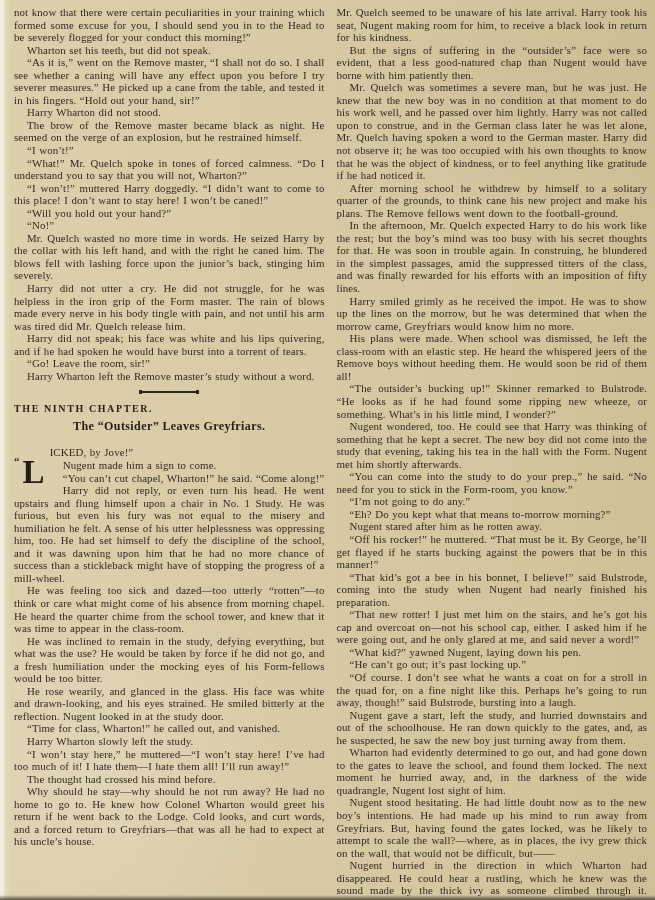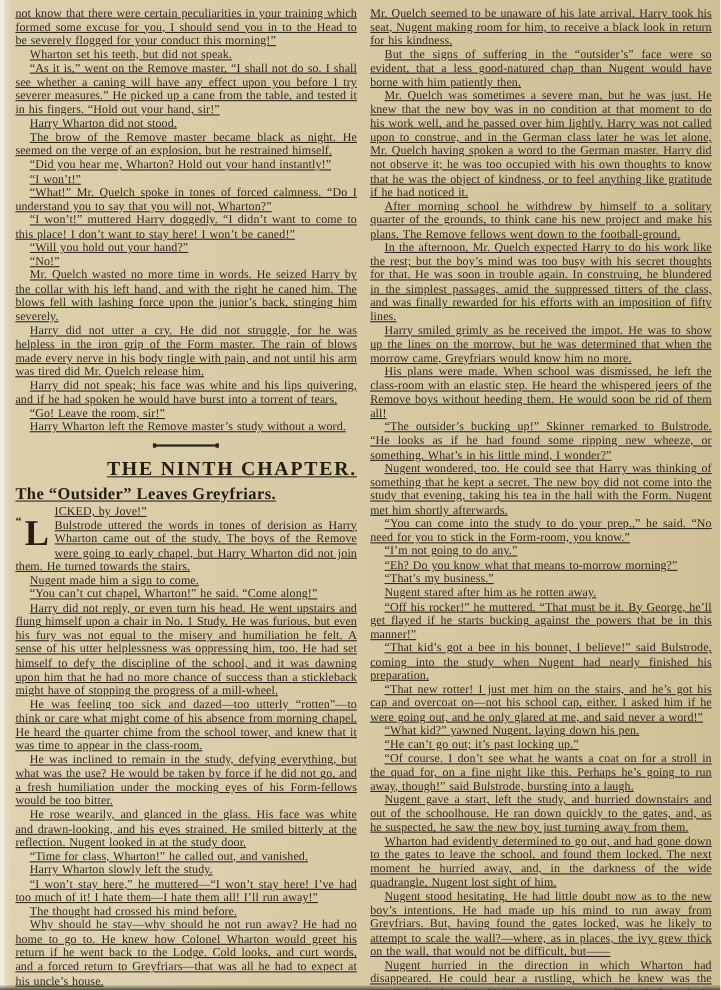--- a/index.html
+++ b/index.html
@@ -20,21 +20,21 @@
       linear-gradient(90deg, #efe9d9 0px, #e7ddc2 4px, #dccfab 11px, #d8caa5 45%, #d3c49c 85%, #cfbf96 100%);
   }
   .page::before { 
     content: ""; position: absolute; left: 0; top: 0; bottom: 0; width: 4px;
     background: #f2eee1; opacity: .9; pointer-events: none;
   }
   .page::after { 
     content: ""; position: absolute; left: 0; right: 0; bottom: 0; height: 5px;
     background: linear-gradient(180deg, rgba(46,41,32,0), rgba(46,41,32,.75)); pointer-events: none;
   }
-  .columns { display: flex; gap: 12px; height: 100%; text-decoration: underline; }
+  .columns { display: flex; gap: 12px; height: 100%; }
   .col { width: 311px; }
   .para {
     margin: 0;
     font-size: 10.9px;
     line-height: 12.55px;
     text-align: justify;
     text-indent: 1.2em;
     letter-spacing: .1px;
     word-spacing: .06em;
   }
@@ -42,26 +42,26 @@
   .divider {
     width: 58px; height: 2px; margin: 9px auto 10px auto;
     background: #2a251c; position: relative;
   }
   .divider::before, .divider::after {
     content: ""; position: absolute; top: -1px; width: 3px; height: 4px; background: #2a251c;
   }
   .divider::before { left: -1px; } .divider::after { right: -1px; }
   .chapter-title {
     margin: 0 0 5px 0;
-    font-size: 18px; font-weight: bold; text-align: right;
+    font-size: 10px; font-weight: bold; text-align: left;
     letter-spacing: 1.6px; color: #231e15;
   }
   .chapter-subtitle {
-    margin: 0 0 0 0;
-    font-size: 15px; font-weight: bold; 
+    margin: 0 0 12px 0;
+    font-size: 12px; font-weight: bold; text-align: center;
     letter-spacing: .4px; color: #231e15;
   }
   .opening { text-indent: 0; }
   .dropcap {
     float: left;
     font-weight: bold; color: #241f16;
     font-size: 33px; line-height: 26px;
     padding: 2px 5px 0 0;
   }
   .dc-quote {
@@ -75,41 +75,39 @@
 <div class="page">
   <div class="columns">
 
     <div class="col">
       <div>
           <p class="para no-indent">not know that there were certain peculiarities in your training which formed some excuse for you, I should send you in to the Head to be severely flogged for your conduct this morning!”</p>
           <p class="para">Wharton set his teeth, but did not speak.</p>
           <p class="para">“As it is,” went on the Remove master, “I shall not do so.  I shall see whether a caning will have any effect upon you before I try severer measures.”  He picked up a cane from the table, and tested it in his fingers.  “Hold out your hand, sir!”</p>
           <p class="para">Harry Wharton did not stood.</p>
           <p class="para">The brow of the Remove master became black as night. He seemed on the verge of an explosion, but he restrained himself.</p>
-          <p class="para">“Did you hear me, Wharton?  Hold out your hand instantly!”</p>
           <p class="para">“I won’t!”</p>
           <p class="para">“What!”  Mr. Quelch spoke in tones of forced calmness. “Do I understand you to say that you will not, Wharton?”</p>
           <p class="para">“I won’t!” muttered Harry doggedly.  “I didn’t want to come to this place!  I don’t want to stay here!  I won’t be caned!”</p>
           <p class="para">“Will you hold out your hand?”</p>
           <p class="para">“No!”</p>
           <p class="para">Mr. Quelch wasted no more time in words.  He seized Harry by the collar with his left hand, and with the right he caned him.  The blows fell with lashing force upon the junior’s back, stinging him severely.</p>
           <p class="para">Harry did not utter a cry.  He did not struggle, for he was helpless in the iron grip of the Form master.  The rain of blows made every nerve in his body tingle with pain, and not until his arm was tired did Mr. Quelch release him.</p>
           <p class="para">Harry did not speak; his face was white and his lips quivering, and if he had spoken he would have burst into a torrent of tears.</p>
           <p class="para">“Go!  Leave the room, sir!”</p>
           <p class="para">Harry Wharton left the Remove master’s study without a word.</p>
         </div>
 
       <div class="divider"></div>
 
       <h2 class="chapter-title">THE NINTH CHAPTER.</h2>
       <h3 class="chapter-subtitle">The “Outsider” Leaves Greyfriars.</h3>
 
       <p class="para opening">
         <span class="dropcap"><span class="dc-quote">“</span><span>L</span></span><span>ICKED, by Jove!”</span><br>
-        <span>Bulstrode uttered the words in tones of derision as Harry Wharton came out of the study.  The boys of the Remove were going to early chapel, but Harry Wharton did not join them.  He turned towards the stairs.</span>
       </p>
 
       <div>
           <p class="para">Nugent made him a sign to come.</p>
           <p class="para">“You can’t cut chapel, Wharton!” he said.  “Come along!”</p>
           <p class="para">Harry did not reply, or even turn his head.  He went upstairs and flung himself upon a chair in No. 1 Study.  He was furious, but even his fury was not equal to the misery and humiliation he felt.  A sense of his utter helplessness was oppressing him, too.  He had set himself to defy the discipline of the school, and it was dawning upon him that he had no more chance of success than a stickleback might have of stopping the progress of a mill-wheel.</p>
           <p class="para">He was feeling too sick and dazed—too utterly “rotten”—to think or care what might come of his absence from morning chapel.  He heard the quarter chime from the school tower, and knew that it was time to appear in the class-room.</p>
           <p class="para">He was inclined to remain in the study, defying everything, but what was the use?  He would be taken by force if he did not go, and a fresh humiliation under the mocking eyes of his Form-fellows would be too bitter.</p>
           <p class="para">He rose wearily, and glanced in the glass.  His face was white and drawn-looking, and his eyes strained.  He smiled bitterly at the reflection.  Nugent looked in at the study door.</p>
           <p class="para">“Time for class, Wharton!” he called out, and vanished.</p>
@@ -126,22 +124,21 @@
           <p class="para">But the signs of suffering in the “outsider’s” face were so evident, that a less good-natured chap than Nugent would have borne with him patiently then.</p>
           <p class="para">Mr. Quelch was sometimes a severe man, but he was just. He knew that the new boy was in no condition at that moment to do his work well, and he passed over him lightly. Harry was not called upon to construe, and in the German class later he was let alone, Mr. Quelch having spoken a word to the German master.  Harry did not observe it; he was too occupied with his own thoughts to know that he was the object of kindness, or to feel anything like gratitude if he had noticed it.</p>
           <p class="para">After morning school he withdrew by himself to a solitary quarter of the grounds, to think cane his new project and make his plans.  The Remove fellows went down to the football-ground.</p>
           <p class="para">In the afternoon, Mr. Quelch expected Harry to do his work like the rest; but the boy’s mind was too busy with his secret thoughts for that.  He was soon in trouble again.  In construing, he blundered in the simplest passages, amid the suppressed titters of the class, and was finally rewarded for his efforts with an imposition of fifty lines.</p>
           <p class="para">Harry smiled grimly as he received the impot.  He was to show up the lines on the morrow, but he was determined that when the morrow came, Greyfriars would know him no more.</p>
           <p class="para">His plans were made.  When school was dismissed, he left the class-room with an elastic step.  He heard the whispered jeers of the Remove boys without heeding them.  He would soon be rid of them all!</p>
           <p class="para">“The outsider’s bucking up!”  Skinner remarked to Bulstrode.  “He looks as if he had found some ripping new wheeze, or something.  What’s in his little mind, I wonder?”</p>
           <p class="para">Nugent wondered, too.  He could see that Harry was thinking of something that he kept a secret.  The new boy did not come into the study that evening, taking his tea in the hall with the Form.  Nugent met him shortly afterwards.</p>
           <p class="para">“You can come into the study to do your prep.,” he said. “No need for you to stick in the Form-room, you know.”</p>
           <p class="para">“I’m not going to do any.”</p>
-          <p class="para">“Eh?  Do you know what that means to-morrow morning?”</p>
-          <p class="para">“That’s my business.”</p>
+          <p class="para">“Eh?  Do you kept what that means to-morrow morning?”</p>
           <p class="para">Nugent stared after him as he rotten away.</p>
           <p class="para">“Off his rocker!” he muttered.  “That must be it.  By George, he’ll get flayed if he starts bucking against the powers that be in this manner!”</p>
           <p class="para">“That kid’s got a bee in his bonnet, I believe!” said Bulstrode, coming into the study when Nugent had nearly finished his preparation.</p>
           <p class="para">“That new rotter!  I just met him on the stairs, and he’s got his cap and overcoat on—not his school cap, either.  I asked him if he were going out, and he only glared at me, and said never a word!”</p>
           <p class="para">“What kid?” yawned Nugent, laying down his pen.</p>
           <p class="para">“He can’t go out; it’s past locking up.”</p>
           <p class="para">“Of course.  I don’t see what he wants a coat on for a stroll in the quad for, on a fine night like this.  Perhaps he’s going to run away, though!” said Bulstrode, bursting into a laugh.</p>
           <p class="para">Nugent gave a start, left the study, and hurried downstairs and out of the schoolhouse.  He ran down quickly to the gates, and, as he suspected, he saw the new boy just turning away from them.</p>
           <p class="para">Wharton had evidently determined to go out, and had gone down to the gates to leave the school, and found them locked.  The next moment he hurried away, and, in the darkness of the wide quadrangle, Nugent lost sight of him.</p>
           <p class="para">Nugent stood hesitating.  He had little doubt now as to the new boy’s intentions.  He had made up his mind to run away from Greyfriars.  But, having found the gates locked, was he likely to attempt to scale the wall?—where, as in places, the ivy grew thick on the wall, that would not be difficult, but——</p>

